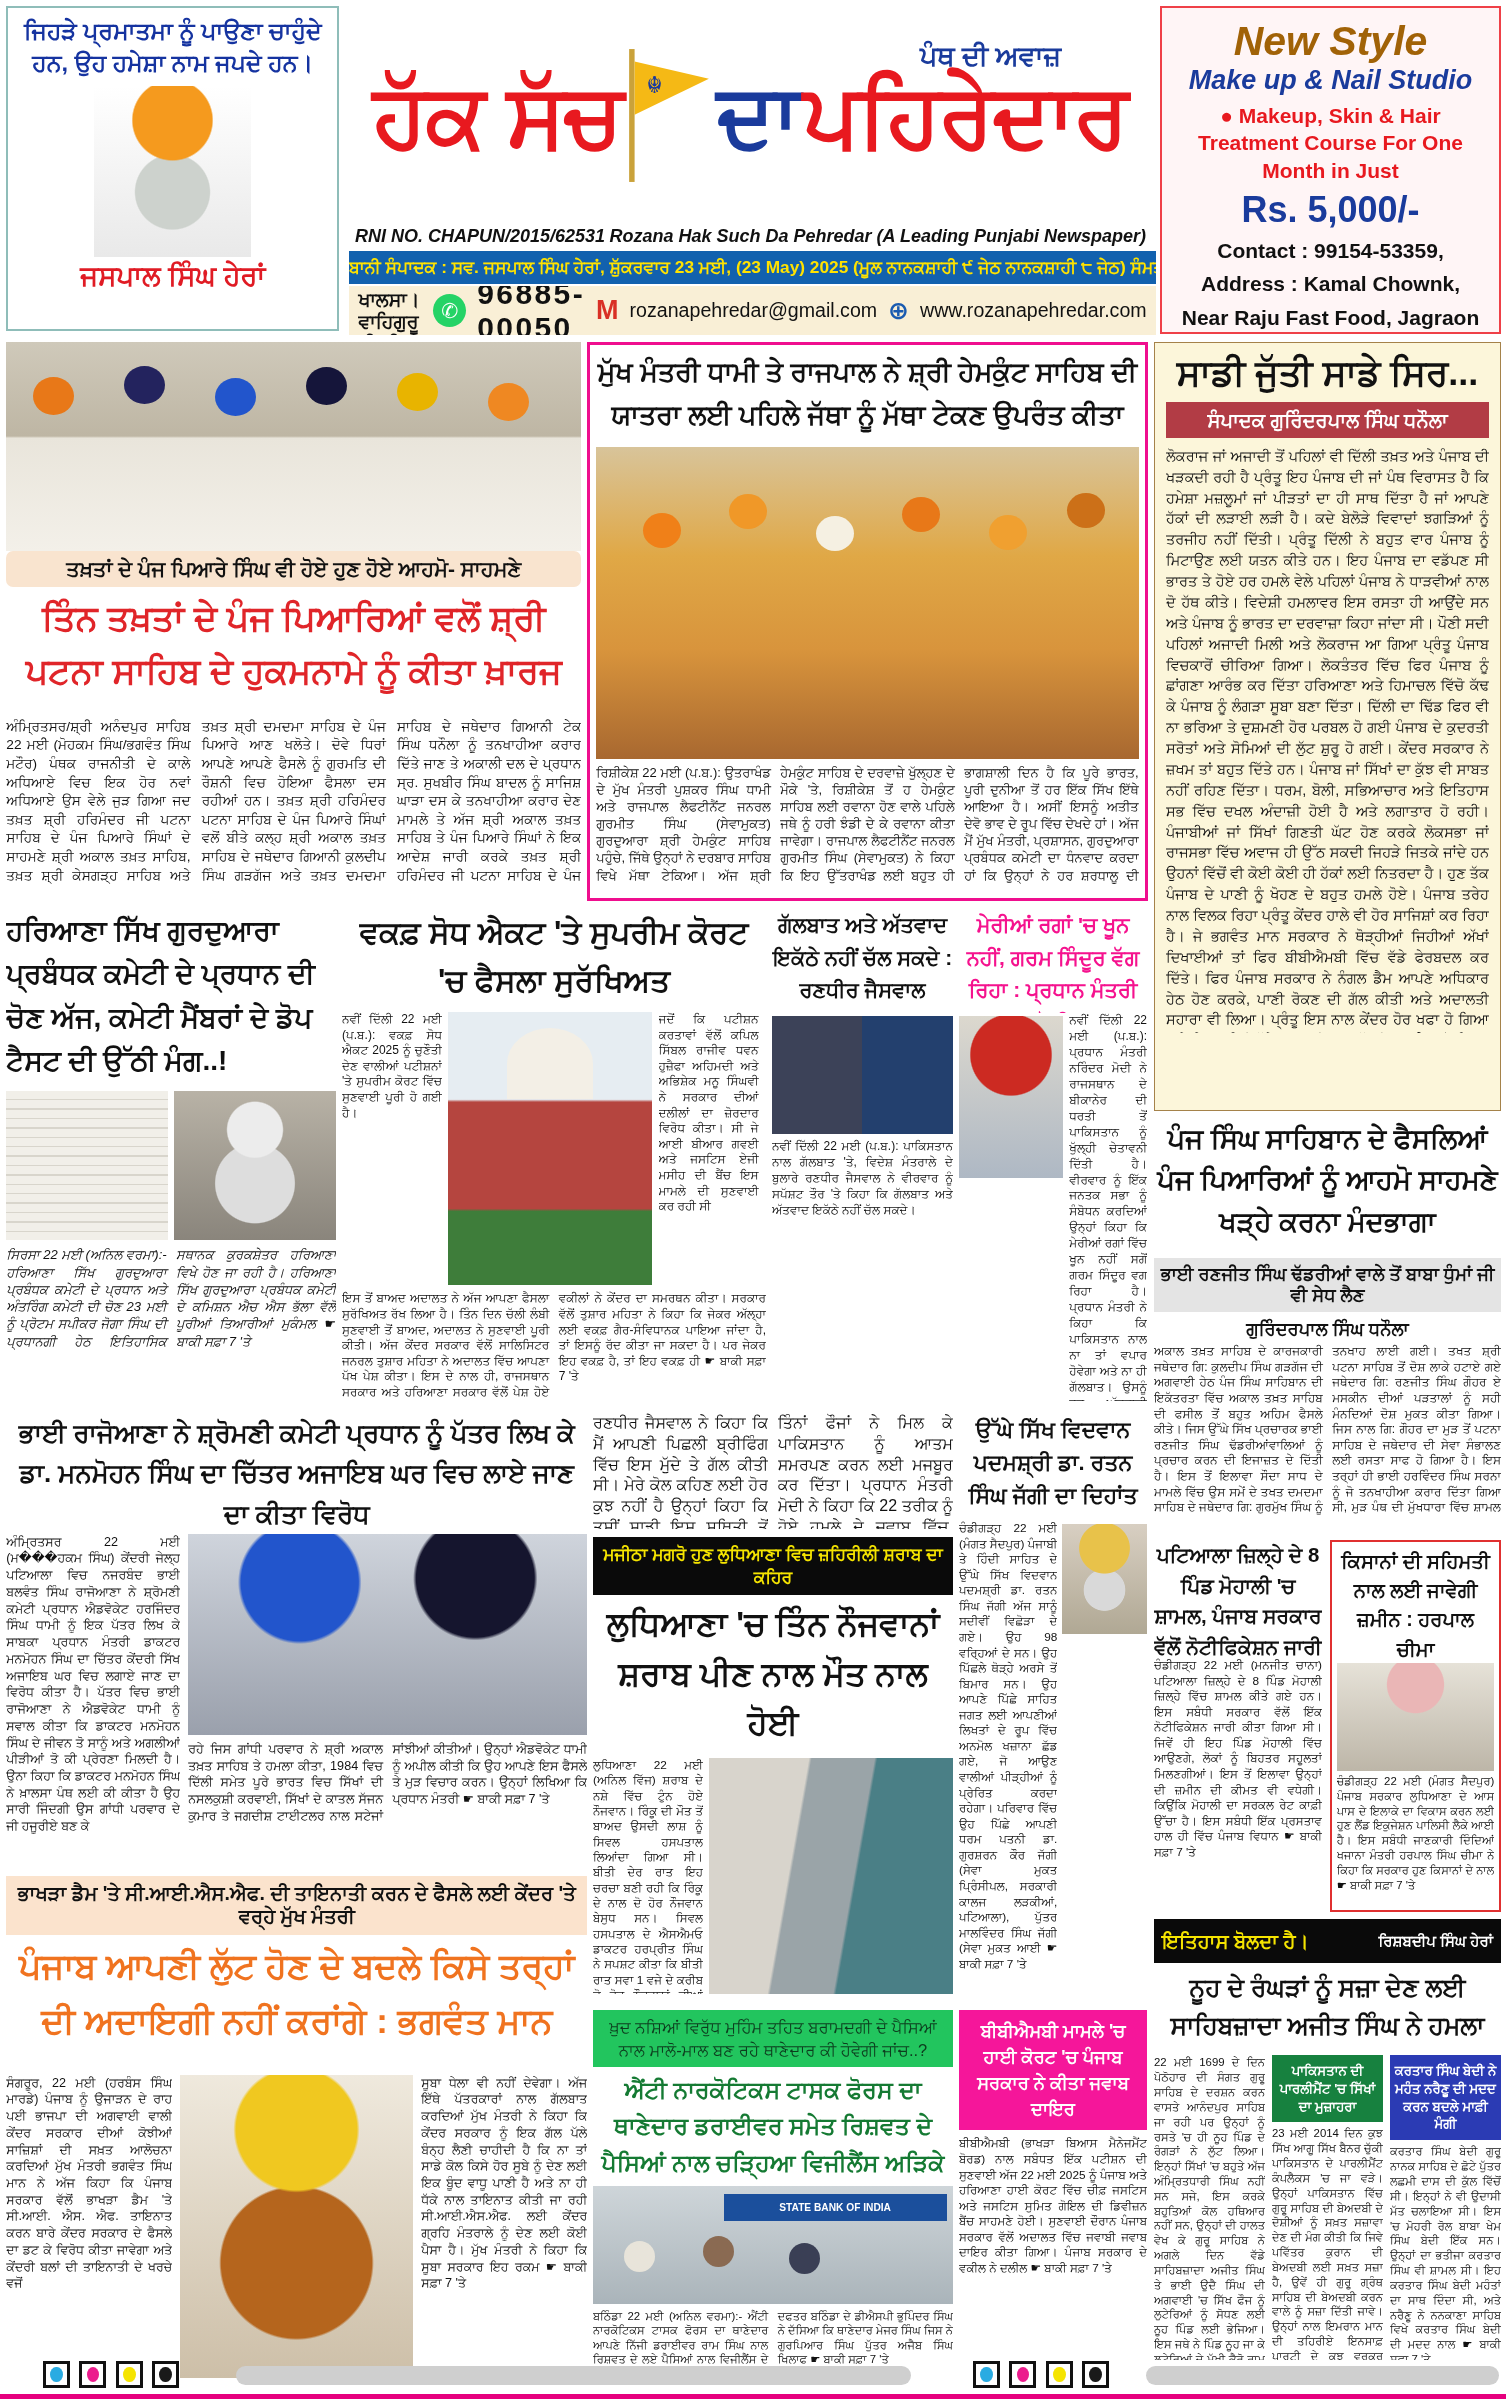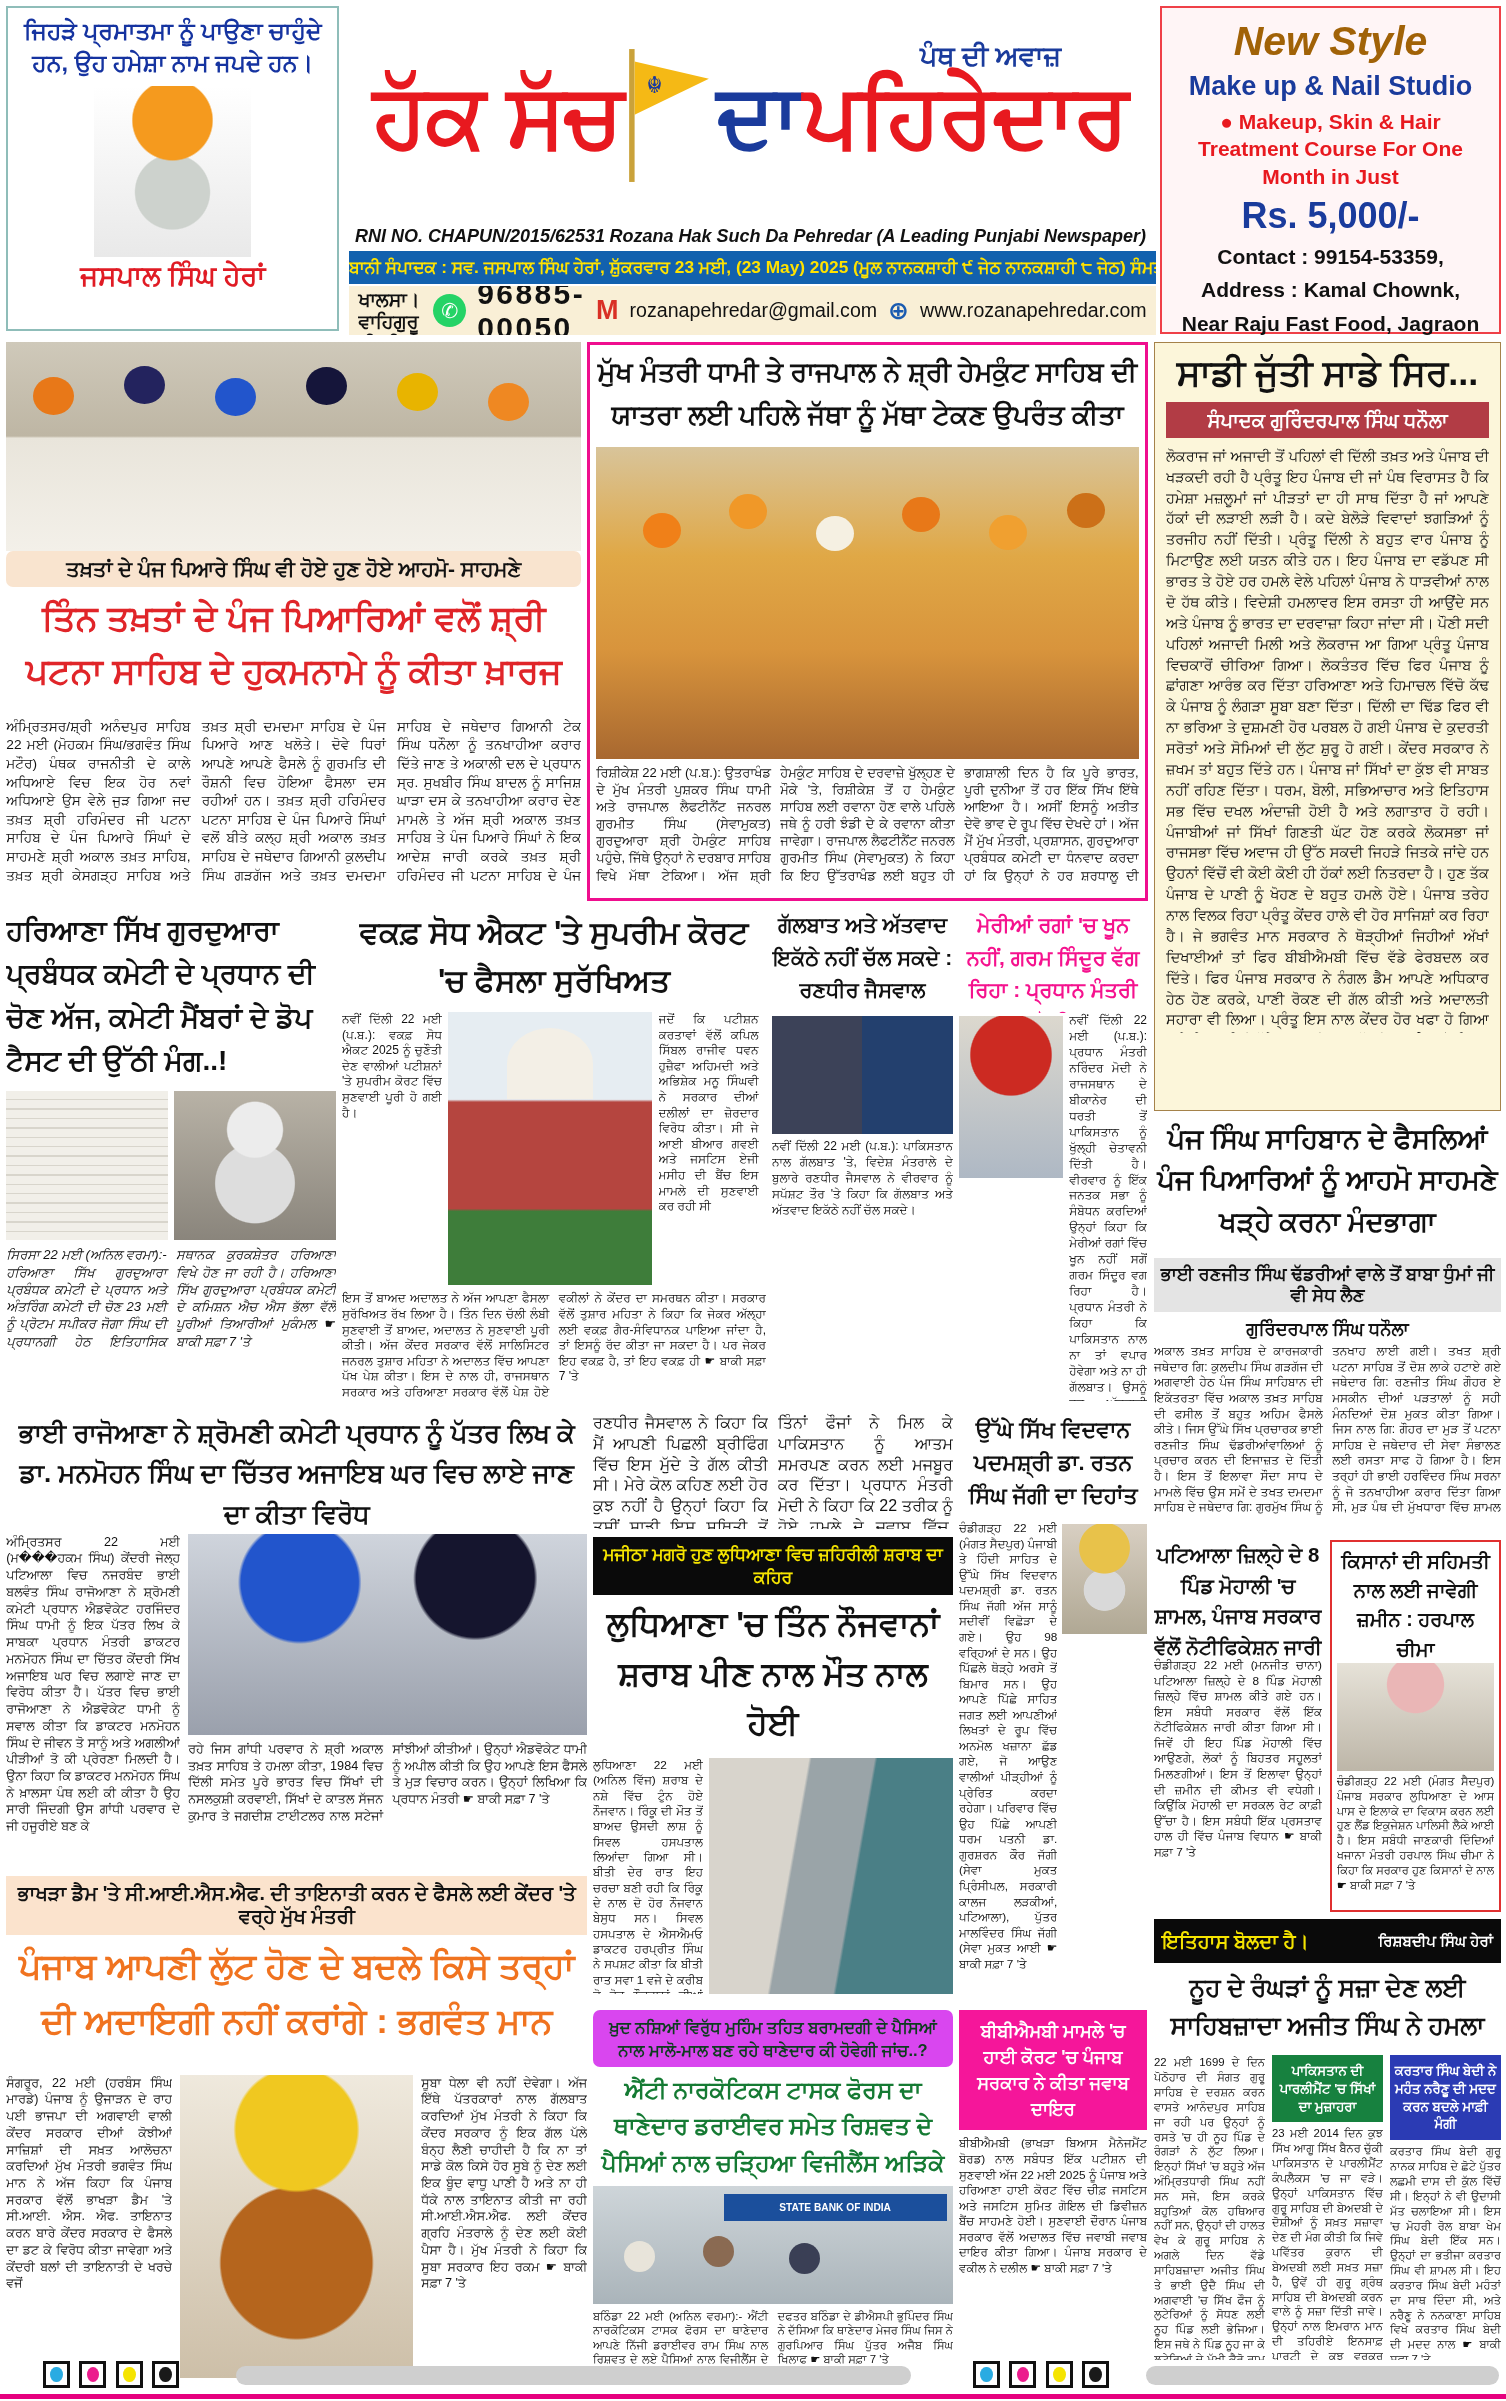--- a/index.html
+++ b/index.html
@@ -34,21 +34,21 @@
   .wa-icon{width:33px;height:33px;border-radius:50%;background:#25d366;color:#fff;font-size:20.4px;
            display:flex;align-items:center;justify-content:center;flex:none;}
   .wa-num{font-weight:800;font-size:30px;letter-spacing:2.4px;}
   .gmail-icon{color:#d93025;font-weight:800;font-size:27px;}
   .globe-icon{color:#1a5bb0;font-weight:800;font-size:25px;}
   .contact-txt{font-size:19.6px;}
 
   .ad-box{left:1160px;top:6.3px;width:341px;height:328px;border:2.4px solid #ef4048;background:#fff5f6;
           box-sizing:border-box;text-align:center;padding:9.4px 7.9px;}
   .ad-brand{color:#a16207;font-style:italic;font-weight:800;font-size:41px;}
-  .ad-sub{color:#1a3b9c;font-weight:800;font-size:27px;margin-top:6px;}
+  .ad-sub{color:#1a3b9c;font-weight:800;font-size:27px;margin-top:0;font-style:italic;}
   .ad-line{color:#e8191f;font-weight:800;font-size:21px;line-height:1.3;margin-top:6.3px;}
   .ad-price{color:#1a3b9c;font-weight:800;font-size:36px;margin-top:4.7px;}
   .ad-contact{font-weight:800;font-size:21px;margin-top:6.3px;line-height:1.3;}
 
   
   .ph{position:relative;overflow:hidden;background:#c8bfae;}
   .dot{position:absolute;border-radius:50%;}
   .ph-patna{background:linear-gradient(180deg,#cfc9ba 0%,#beb6a4 45%,#e9e5db 46%,#f3f0e9 100%);}
   .ph-hemkunt{background:linear-gradient(180deg,#d8c49a 0%,#e0a846 35%,#d8943c 65%,#a86830 100%);}
   .ph-letter{background:repeating-linear-gradient(180deg,#f1efe9 0 7.9px,#d8d5cc 7.9px 9.4px);}
@@ -167,21 +167,21 @@
   .vidwan .bd{height:471px;font-size:11.8px;line-height:1.32;}
 
   .mann{left:6.3px;top:1876px;width:581px;}
   .mann .kick{background:#fbe3cd;font-weight:800;font-size:19.6px;text-align:center;padding:6.3px 3.1px;}
   .mann .hl{color:#f0731f;font-size:35px;line-height:1.55;font-weight:800;text-align:center;height:129px;overflow:hidden;margin-top:4.7px;}
   .mann .row{display:flex;gap:7.9px;height:303px;margin-top:6.3px;}
   .mann .c1,.mann .c2{width:166px;font-size:12.6px;line-height:1.33;text-align:justify;overflow:hidden;}
   .mann .photo{flex:1;}
 
   .antf{left:593px;top:2010px;width:360px;}
-  .green-box{background:#d946ef;color:#0d3d1e;font-weight:700;font-size:16.5px;line-height:1.35;text-align:center;padding:6.3px 4.7px;border-radius:7px;}
+  .green-box{background:#22c55e;color:#0d3d1e;font-weight:400;font-size:16.5px;line-height:1.35;text-align:center;padding:6.3px 4.7px;}
   .antf .hl{color:#157a33;font-size:23.6px;line-height:1.55;font-weight:800;text-align:center;height:111px;overflow:hidden;margin-top:4.7px;}
   .antf .photo{height:118px;margin-top:3.1px;}
   .antf .bd{margin-top:4.7px;height:75px;column-count:2;column-gap:9.4px;font-size:11.4px;line-height:1.28;text-align:justify;overflow:hidden;}
 
   .bbmb{left:959px;top:2010px;width:188px;}
   .pink-box{background:#f5169a;color:#fff;font-weight:800;font-size:18px;line-height:1.45;text-align:center;padding:7.9px 4.7px;}
   .bbmb .bd{margin-top:6.3px;height:228px;font-size:11.8px;line-height:1.32;text-align:justify;overflow:hidden;}
 
   .itihas{left:1154px;top:1919px;width:347px;}
   .itihas .bar{height:44px;display:flex;justify-content:space-between;align-items:center;background:#0a0a0a;padding:0 7.9px;}

